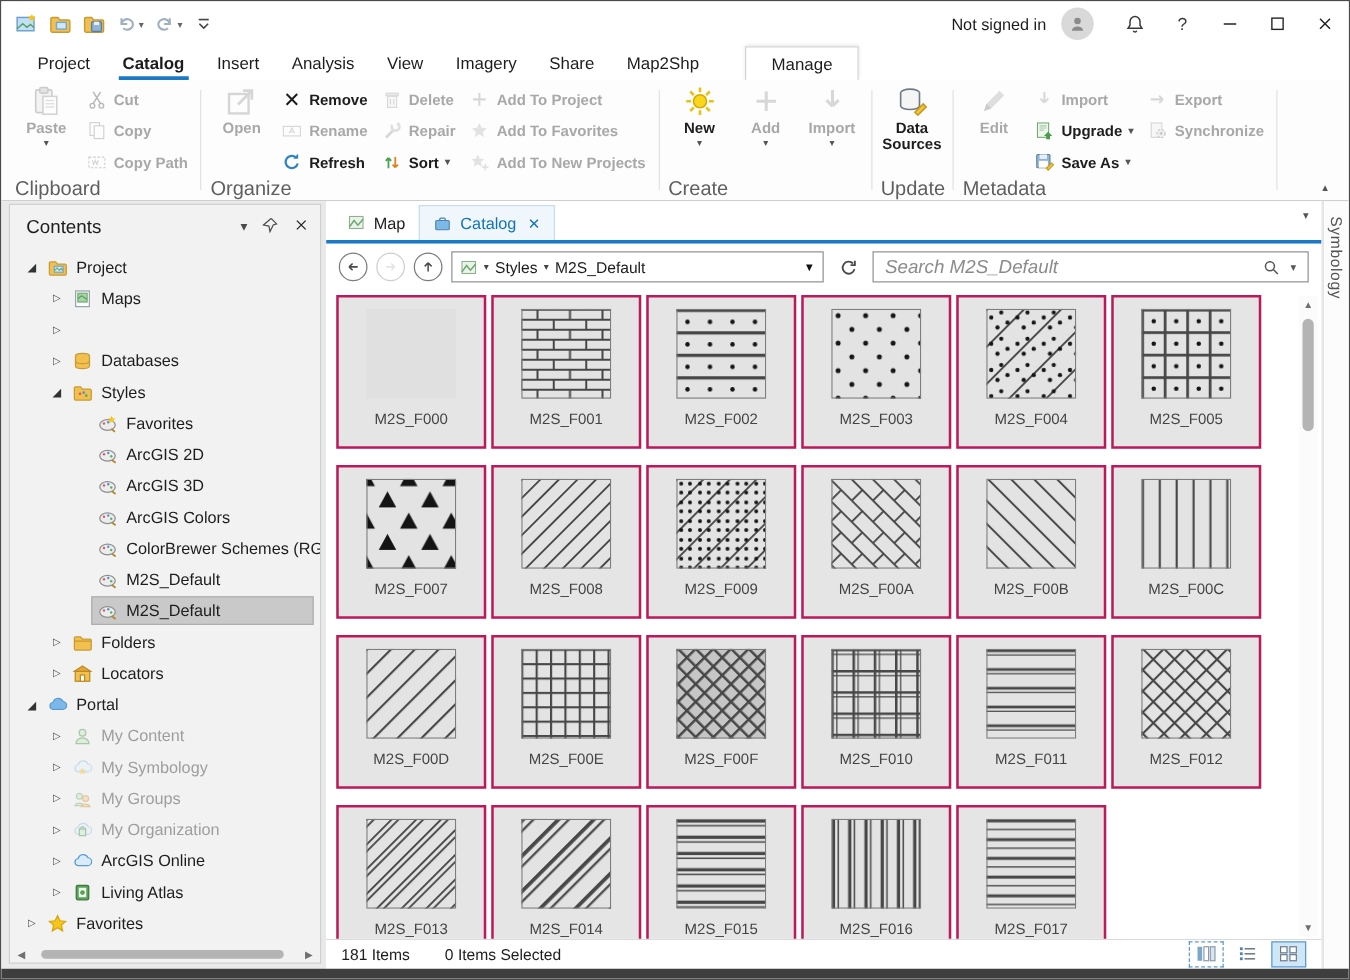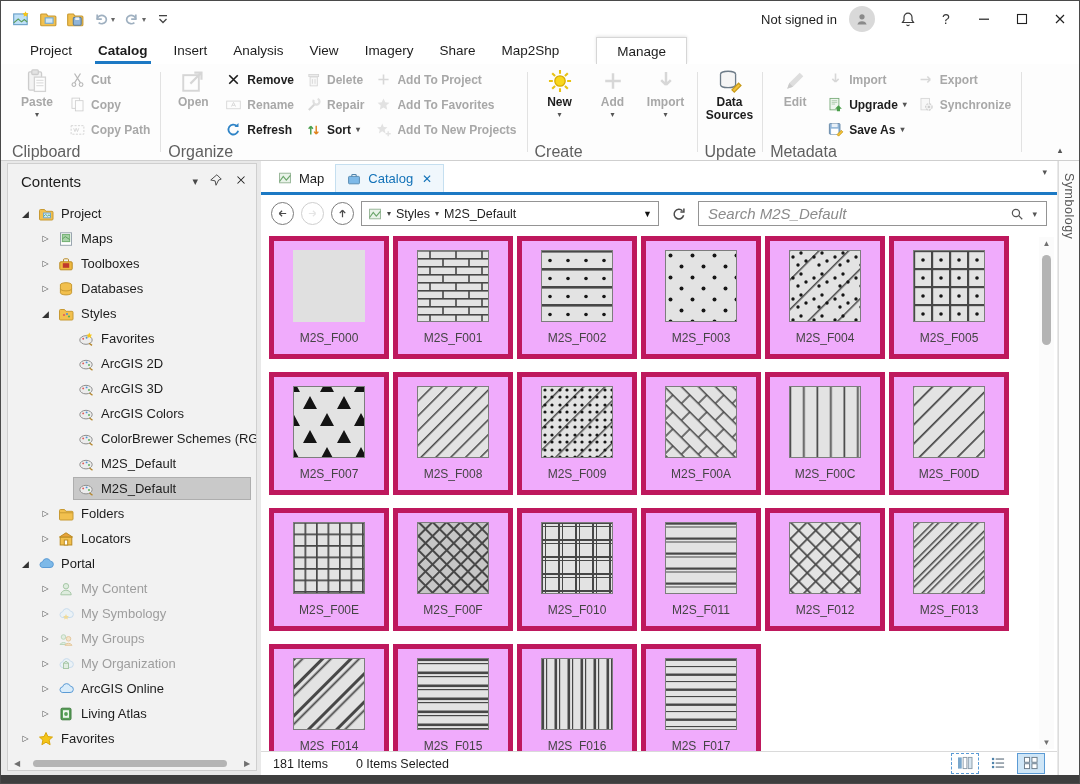--- a/index.html
+++ b/index.html
@@ -90,21 +90,21 @@
   .combo { height:25px; border:1px solid #949494; display:flex; align-items:center; background:#fff; width:298px; padding:0 6px; gap:5px; font-size:12.5px; color:#1d1d1d; flex:none; }
   .combo .seg-chev { font-size:8px; color:#444; }
   .combo .dd-arrow { margin-left:auto; font-size:9px; color:#111; }
   .refresh-btn { width:25px; height:25px; display:flex; align-items:center; justify-content:center; flex:none; }
   .searchbox { flex:1; height:25px; border:1px solid #949494; display:flex; align-items:center; padding:0 9px; background:#fff; gap:8px; }
   .searchbox .ph { color:#8b8b8b; font-style:italic; font-size:15px; flex:1; white-space:nowrap; overflow:hidden; }
   .searchbox .schev { font-size:9px; color:#555; }
 
   .grid-wrap { flex:1; position:relative; overflow:hidden; padding:4px 28px 0 8px; background:#fff; }
   .tile-grid { display:grid; grid-template-columns:repeat(6,120px); column-gap:4px; row-gap:13px; }
-  .tile { width:120px; height:123px; background:#f0abfc; border:5px solid #be185d; display:flex; flex-direction:column; align-items:center; }
+  .tile { width:120px; height:123px; background:#e5e5e5; border:2px solid #be185d; display:flex; flex-direction:column; align-items:center; }
   .tile .swatch { margin-top:9px; flex:none; }
   .tile .tlab { margin-top:9px; font-size:12px; color:#444; }
   .vscroll { position:absolute; right:3px; top:5px; bottom:2px; width:15px; display:flex; flex-direction:column; align-items:center; background:#fbfbfb; }
   .vs-arrow { height:13px; display:flex; align-items:center; color:#707070; font-size:8px; }
   .vs-thumb { width:9px; height:90px; background:#b4b4b4; border-radius:5px; margin-top:5px; }
   .vs-bottom { margin-top:auto; }
 
   .status-bar { height:24px; border-top:1px solid #dadada; display:flex; align-items:center; padding:0 12px; font-size:12.5px; color:#1d1d1d; background:#fff; }
   .st-items { margin-right:28px; }
   .view-btns { margin-left:auto; display:flex; gap:5px; align-items:center; }
@@ -464,28 +464,20 @@
               <span class="i i16"><svg viewBox="0 0 16 16">
                   <rect x="2.5" y="1.8" width="11" height="12.5" fill="#fff" stroke="#99a5af"></rect>
                   <rect x="4.3" y="3.6" width="7.4" height="7" fill="#a8d3a8" stroke="#6fae6f"></rect>
                   <path d="M4.3 8 l3-2.4 4.4 3" stroke="#5d9e5d" fill="none"></path>
                 </svg></span>
               <span class="tlabel">Maps</span>
             </span>
           </div>
           <div class="trow" style="padding-left: 30px;">
             <span class="arrow">▷</span>
-            <span class="titem">
-              <span class="i i16"><svg viewBox="0 0 16 16">
-                  <rect x="1.8" y="5.8" width="12.4" height="8" rx="1" fill="#efb93f" stroke="#bb8b23"></rect>
-                  <path d="M5.5 5.8 V3.8 a1 1 0 0 1 1-1 h3 a1 1 0 0 1 1 1 V5.8" fill="none" stroke="#bb8b23"></path>
-                  <rect x="4.8" y="7.2" width="6.4" height="4.6" fill="#c0392b"></rect>
-                </svg></span>
-              <span class="tlabel">Toolboxes</span>
-            </span>
           </div>
           <div class="trow" style="padding-left: 30px;">
             <span class="arrow">▷</span>
             <span class="titem">
               <span class="i i16"><svg viewBox="0 0 16 16">
                   <ellipse cx="8" cy="3.8" rx="5.6" ry="2.1" fill="#f2c04e" stroke="#c89a33"></ellipse>
                   <path d="M2.4 3.8 V11.8 a5.6 2.1 0 0 0 11.2 0 V3.8" fill="#f2c04e" stroke="#c89a33"></path>
                   <path d="M2.4 7.8 a5.6 2.1 0 0 0 11.2 0" fill="none" stroke="#c89a33"></path>
                 </svg></span>
               <span class="tlabel">Databases</span>
@@ -912,20 +904,33 @@
                     <rect x="11.2" width="1.5" height="12" fill="#474747"></rect>
                     <rect x="-0.75" y="12" width="1.5" height="12" fill="#474747"></rect>
                     <rect x="23.25" y="12" width="1.5" height="12" fill="#474747"></rect>
                   </pattern>
                 </defs>
                 <rect width="72" height="72" fill="#e3e3e3"></rect>
                 <rect width="72" height="72" fill="url(#sw10P0)"></rect>
                 <rect x="0.5" y="0.5" width="71" height="71" fill="none" stroke="#7d7d7d"></rect>
               </svg>
               <div class="tlab">M2S_F00A</div>
+            </div>
+            <div class="tile">
+              <svg class="swatch" width="72" height="72">
+                <defs>
+                  <pattern id="sw11L0" width="13" height="6" patternUnits="userSpaceOnUse" patternTransform="rotate(-45)">
+                    <rect x="0" y="-1" width="1.6" height="8" fill="#474747"></rect>
+                  </pattern>
+                </defs>
+                <rect width="72" height="72" fill="#e3e3e3"></rect>
+                <rect width="72" height="72" fill="url(#sw11L0)"></rect>
+                <rect x="0.5" y="0.5" width="71" height="71" fill="none" stroke="#7d7d7d"></rect>
+              </svg>
+              <div class="tlab">M2S_F00B</div>
             </div>
             <div class="tile">
               <svg class="swatch" width="72" height="72">
                 <defs>
                   <pattern id="sw12L0" width="13.5" height="6" patternUnits="userSpaceOnUse" patternTransform="rotate(0)">
                     <rect x="0.5" y="-1" width="1.7" height="8" fill="#474747"></rect>
                   </pattern>
                 </defs>
                 <rect width="72" height="72" fill="#e3e3e3"></rect>
                 <rect width="72" height="72" fill="url(#sw12L0)"></rect>

